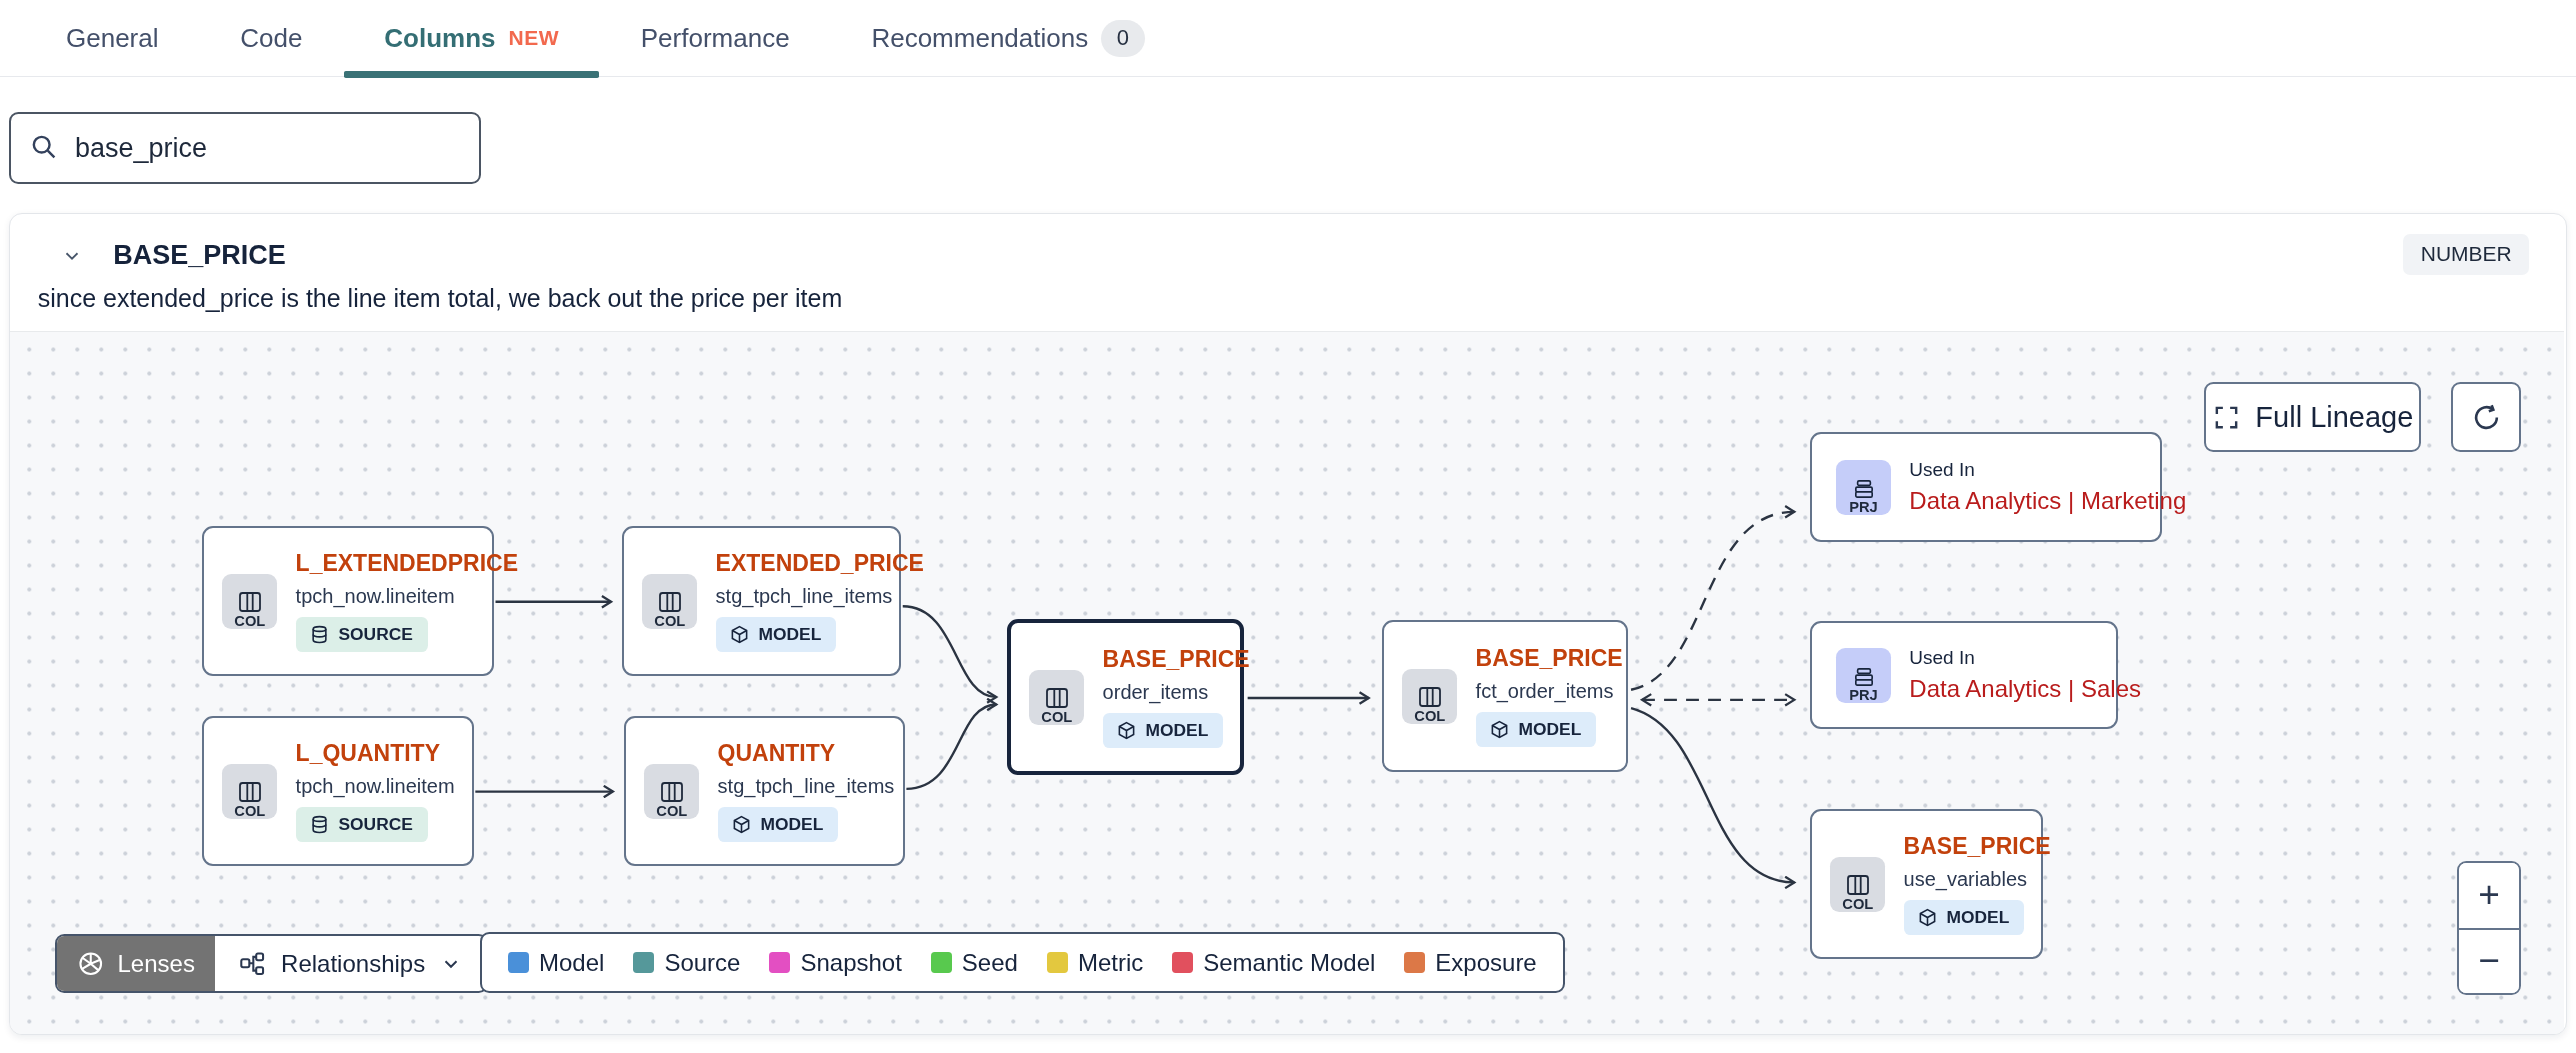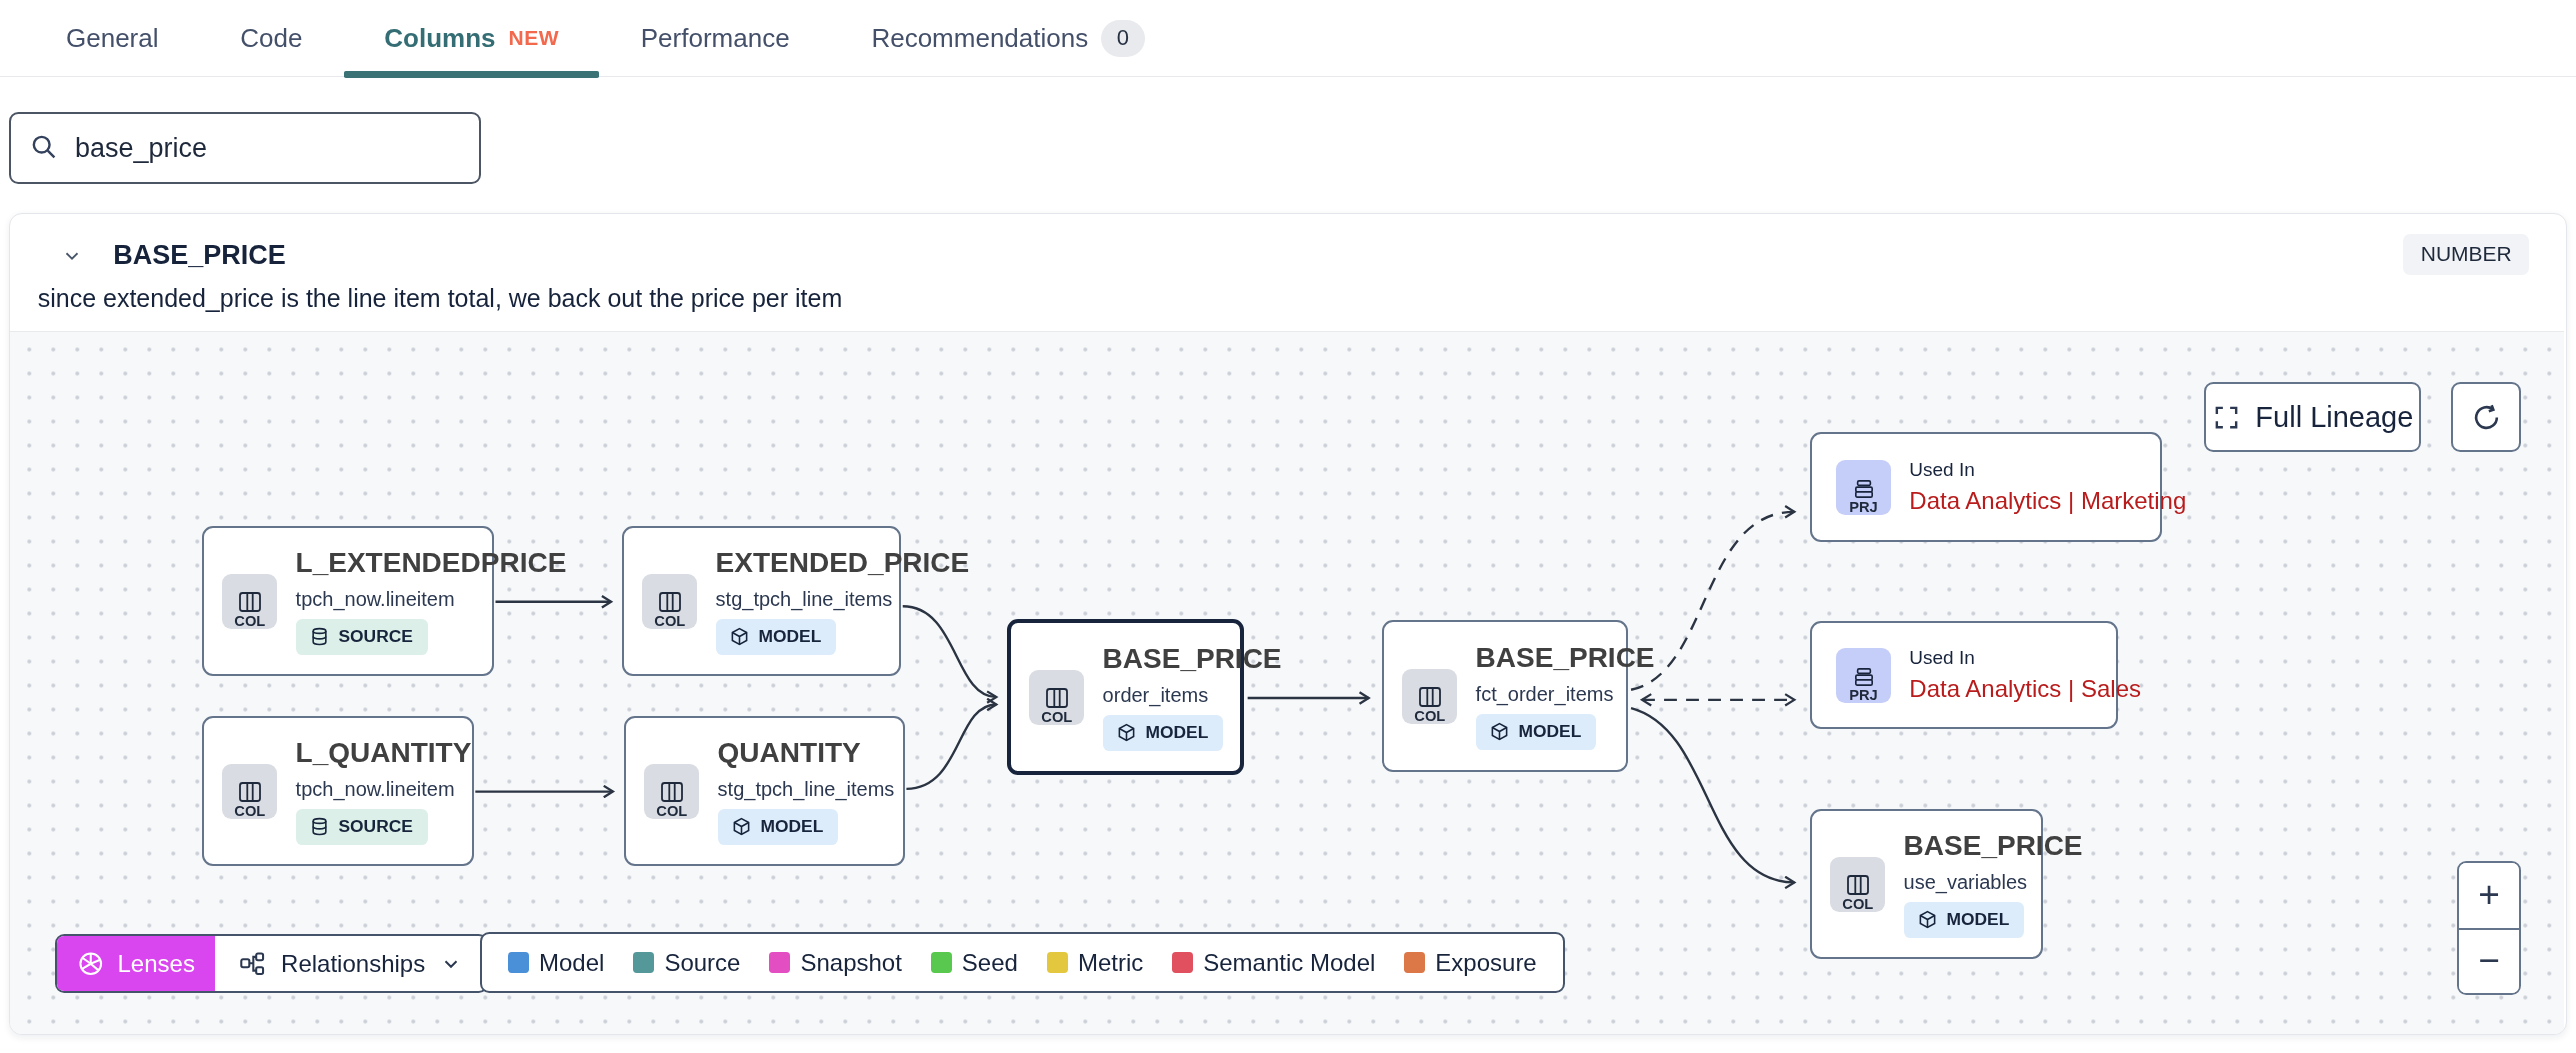--- a/index.html
+++ b/index.html
@@ -45,21 +45,21 @@
 
   
   .node { position:absolute; background:#fff; border:2.3px solid #64748b; border-radius:11px;
           display:flex; align-items:center; gap:18.3px; padding:0 18.3px; z-index:3; cursor:pointer; }
   .node.selected { border:4.6px solid #17243c; border-radius:11px; }
   .nicon { width:55px; height:55px; border-radius:9.2px; background:#d9dce2; flex:0 0 auto;
            display:flex; flex-direction:column; align-items:center; justify-content:flex-end; gap:0.9px; color:#1e293b; }
   .nicon.prj { background:#c5cdf9; }
   .nicon .k { font-size:14.7px; font-weight:700; line-height:1; }
   .ntext { display:flex; flex-direction:column; align-items:flex-start; gap:8.3px; }
-  .ntitle { font-size:28px; font-weight:700; color:#404040; white-space:nowrap; }
+  .ntitle { font-size:23px; font-weight:700; color:#c2410c; white-space:nowrap; }
   .nsub { font-size:20px; color:#2b3850; white-space:nowrap; }
   .nbadge { display:flex; align-items:center; gap:9.2px; border-radius:6.4px; padding:7.3px 14.7px;
             font-size:17.4px; font-weight:700; color:#17243c; }
   .nbadge.source { background:#dcefe8; }
   .nbadge.model { background:#ddecfa; }
   .usedin { font-size:19px; color:#17243c; }
   .prjname { font-size:24px; color:#b91c1c; white-space:nowrap; }
 
   
   .n0 { left:202px; top:526px; width:292px; height:150px; }
@@ -77,21 +77,21 @@
          justify-content:center; gap:14.7px; color:#17243c; cursor:pointer; z-index:4; position:absolute; }
   .full-lineage { left:2204px; top:382px; width:217px; height:70px; font-size:29px; }
   .refresh { left:2451px; top:382px; width:70px; height:70px; }
   .zoomctl { left:2457px; top:861px; width:64px; height:134px; flex-direction:column; gap:0; padding:0; overflow:hidden; }
   .zoomctl .zbtn { width:100%; height:67px; display:flex; align-items:center; justify-content:center;
                    font-size:37px; color:#2b3850; background:#fff; }
   .zoomctl .zbtn + .zbtn { border-top:2.3px solid #64748b; }
 
   .lens-group { position:absolute; left:55px; top:934px; height:59px; display:flex; z-index:4;
                 border:2.3px solid #45546a; border-radius:9.2px; overflow:hidden; background:#fff; }
-  .lenses { background:#d946ef; color:#fff; display:flex; align-items:center; gap:13px;
+  .lenses { background:#737373; color:#fff; display:flex; align-items:center; gap:13px;
             padding:0 20px; font-size:24px; cursor:pointer; }
   .rels { display:flex; align-items:center; gap:14.7px; padding:0 24px; font-size:24px; color:#17243c; cursor:pointer; }
 
   .legend { position:absolute; left:480px; top:932px; height:61px; z-index:4; background:#fff;
             border:2.3px solid #45546a; border-radius:9.2px; display:flex; align-items:center; gap:29px; padding:0 26px; }
   .litem { display:flex; align-items:center; gap:10px; font-size:24px; color:#17243c; white-space:nowrap; }
   .sw { width:21px; height:21px; border-radius:3.7px; flex:0 0 auto; }
 </style>
 </head>
 <body>

